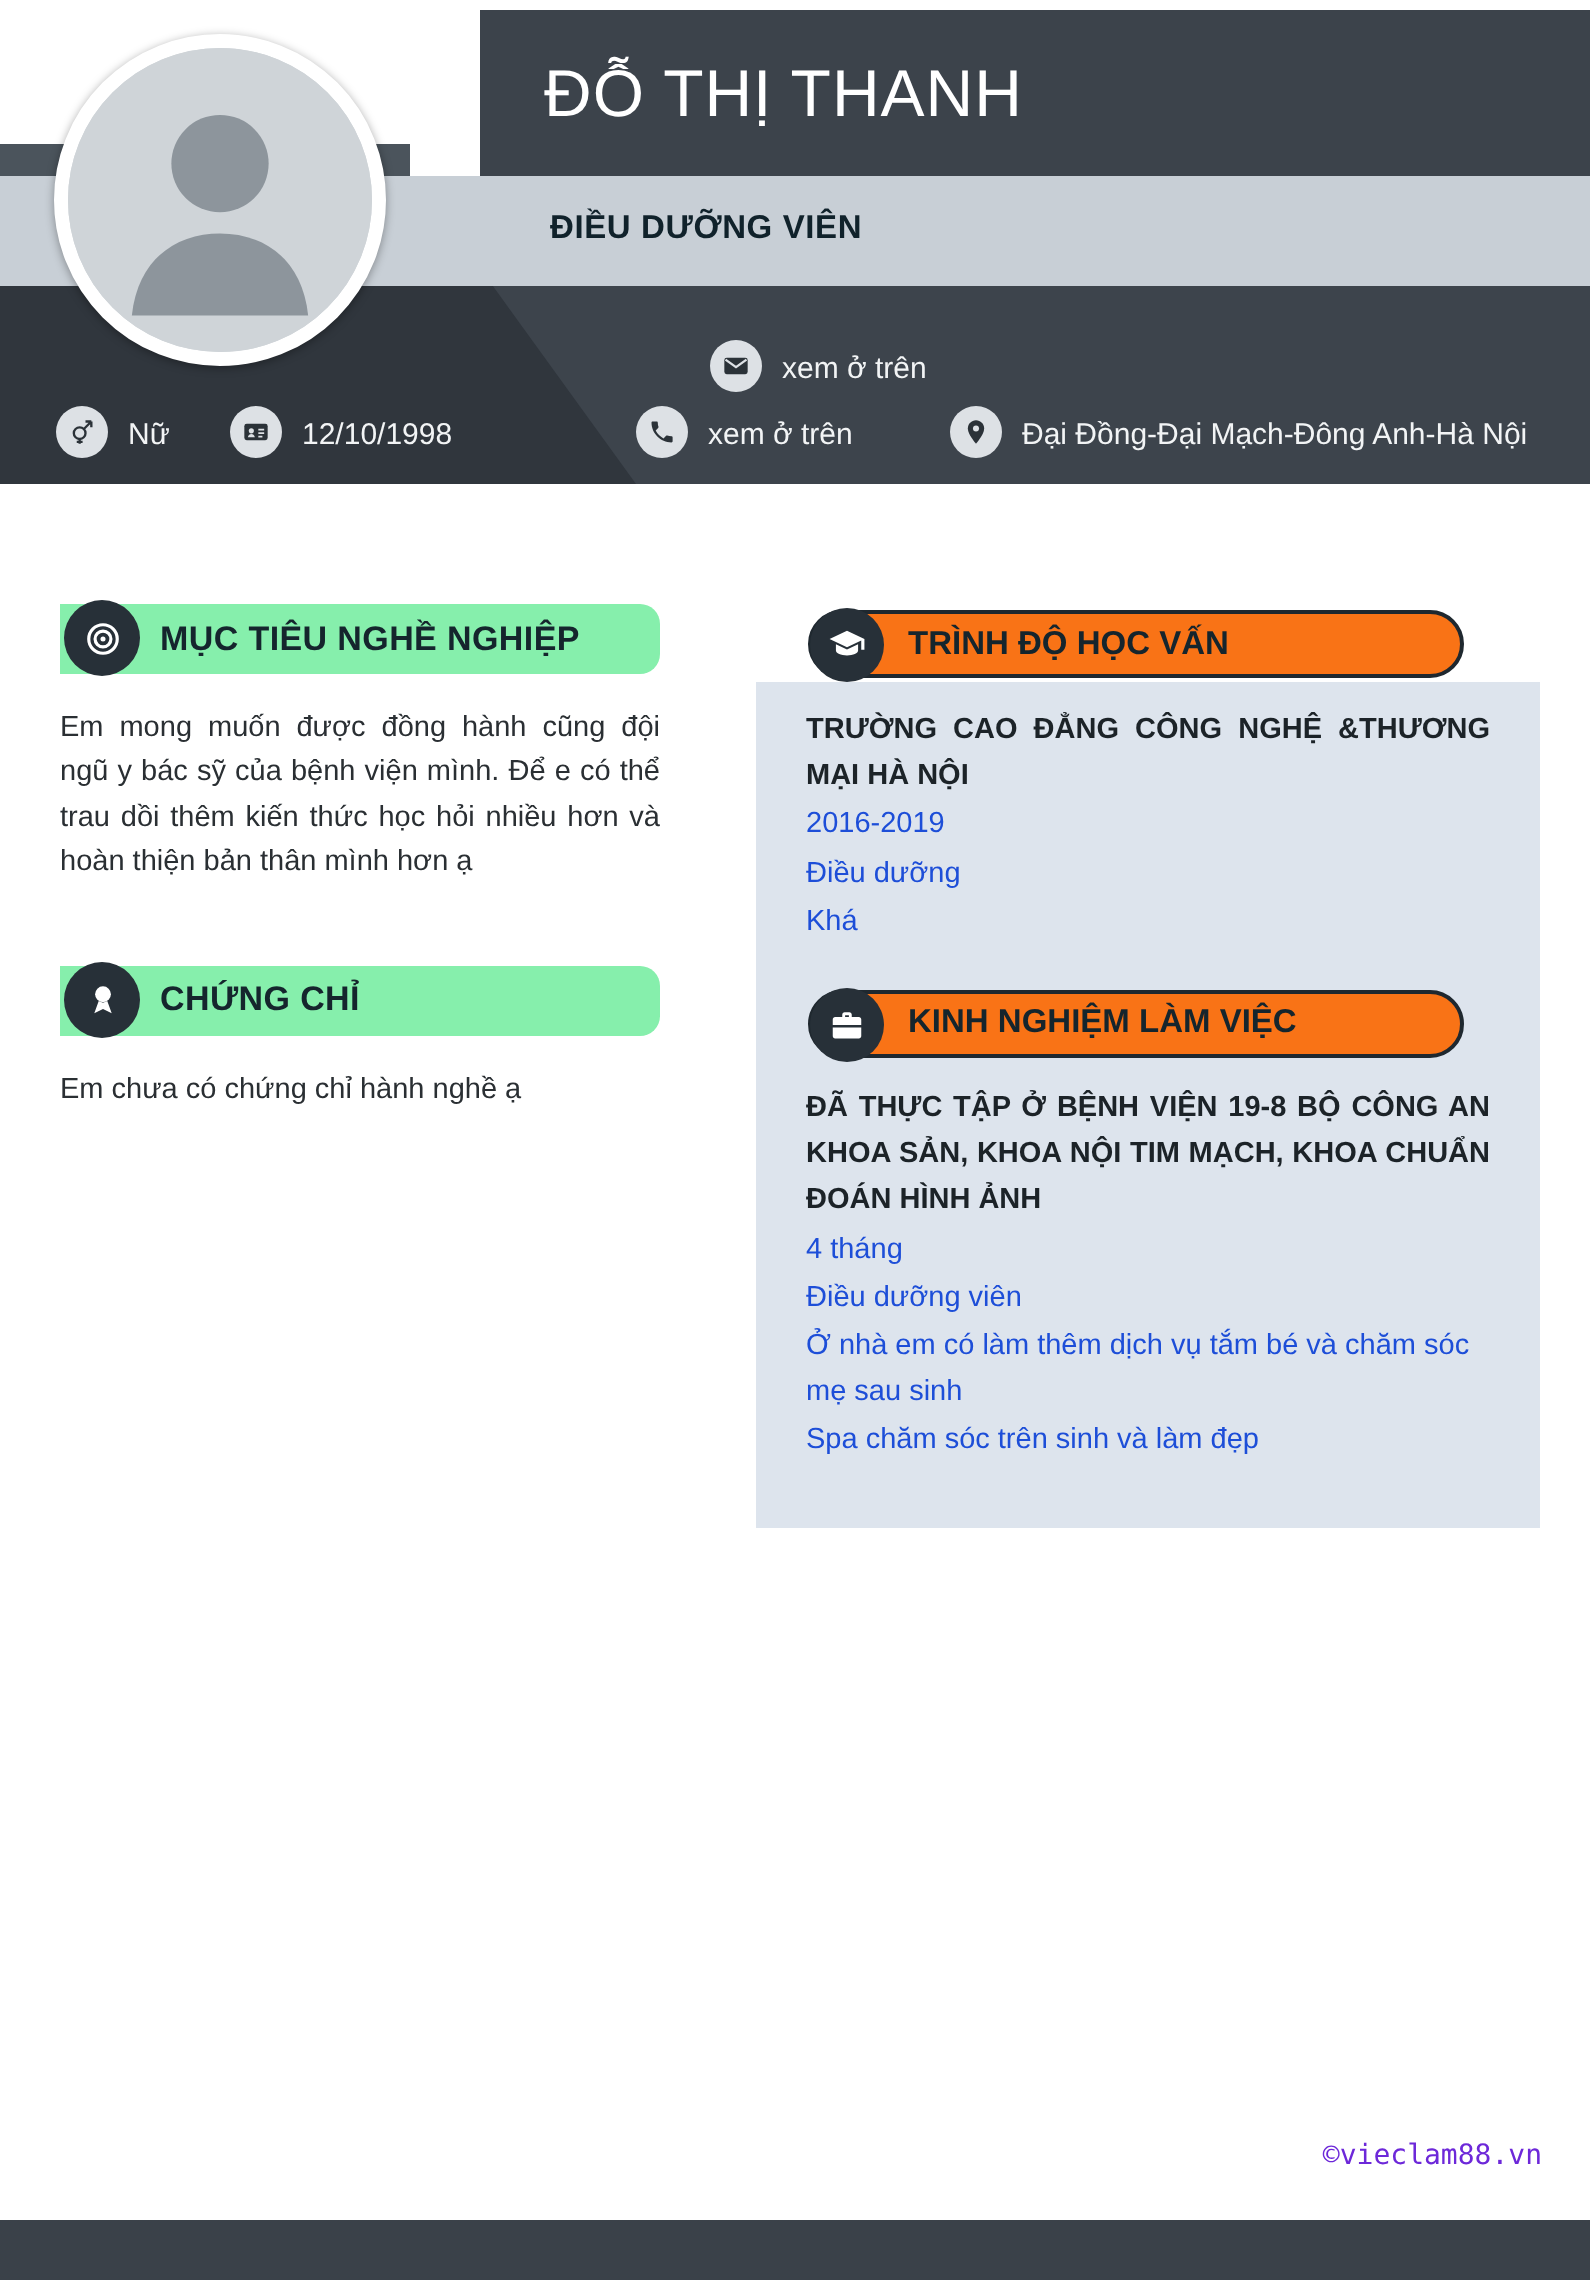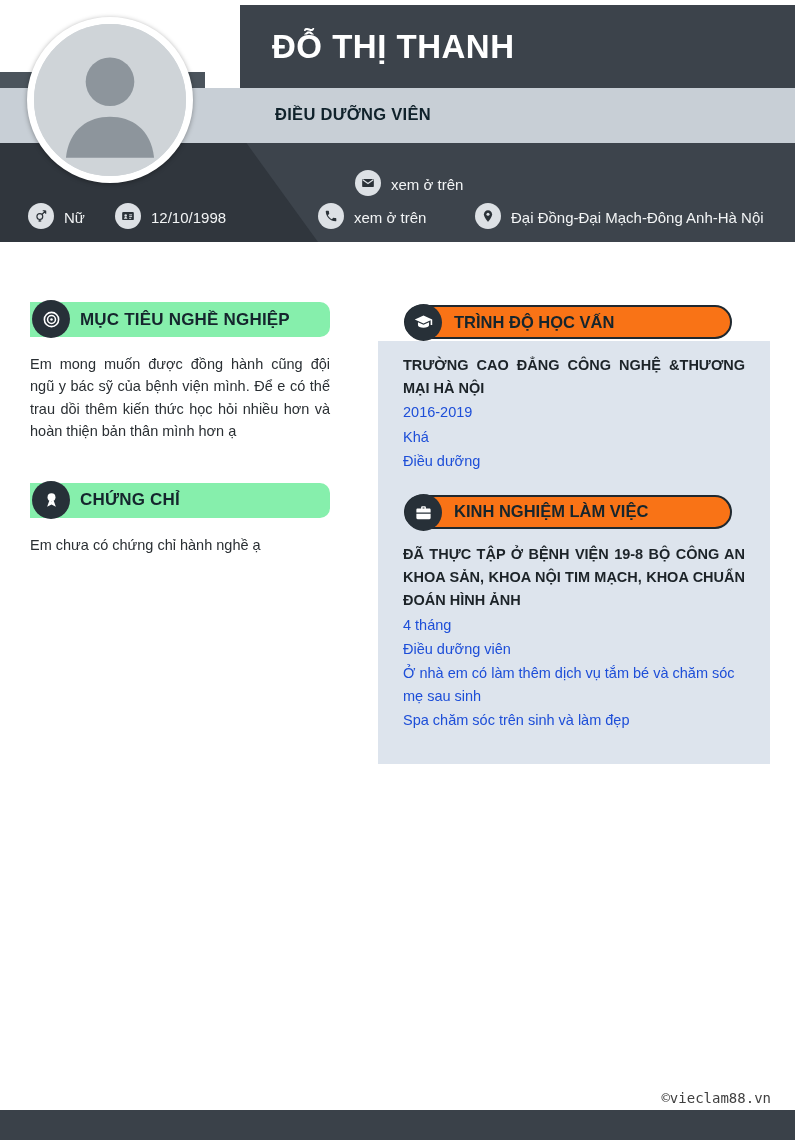--- a/index.html
+++ b/index.html
@@ -3,21 +3,21 @@
 <meta charset="utf-8">
 <style>
   * { margin:0; padding:0; box-sizing:border-box; }
   html,body { background:#ffffff; }
   body { font-family:"Liberation Sans","DejaVu Sans",sans-serif; color:#20262b; }
   .page { position:relative; width:795px; height:1140px; background:#ffffff; overflow:hidden; margin:0 auto; }
 
   
   .name-band { position:absolute; left:240px; top:5px; width:555px; height:83px;
     background:#3c434b; display:flex; align-items:center; padding-left:32px; }
-  .name-band h1 { color:#ffffff; font-size:33px; font-weight:bold; letter-spacing:.5px; }
+  .name-band h1 { color:#ffffff; font-size:33px; font-weight:normal; letter-spacing:.5px; }
 
   .band-left-dark { position:absolute; left:0; top:72px; width:205px; height:63px; background:#4b545c; }
 
   .title-band { position:absolute; left:0; top:88px; width:100%; height:55px; background:#c8cfd6; }
   .title-band .job { position:absolute; left:275px; top:17px; font-size:16.5px; font-weight:bold; color:#10222b; letter-spacing:.3px; }
 
   .contact-band { position:absolute; left:0; top:143px; width:100%; height:99px; background:#3d444c; color:#fff; }
   .contact-band .diag { position:absolute; inset:0; background:#30363d;
     clip-path:polygon(0 0, 31% 0, 40% 100%, 0 100%); }
 
@@ -58,22 +58,22 @@
     border:2px solid #1f282f; border-radius:18px; display:flex; align-items:center; padding-left:48px; z-index:2; }
   .rpill .ttl { font-size:16.5px; font-weight:bold; color:#15252d; }
   .rpill .hcircle { left:-1px; top:-3px; width:37px; height:37px; }
 
   .panel { margin-top:2px; background:#dde4ed; padding:13px 25px 32px 25px; }
   .panel .bold-title { font-size:14.5px; font-weight:bold; line-height:1.6; text-align:justify; color:#1c2328; }
   .panel .pline { font-size:14.5px; line-height:1.6; color:#1d4ed8; margin-top:1px; }
   .panel .rpill.inner { margin:22px 0 14px 1px; }
 
   
-  .watermark { position:absolute; right:24px; bottom:34px; font-family:"DejaVu Sans Mono",monospace;
-    font-size:14px; color:#404040; }
+  .watermark { position:absolute; right:24px; bottom:54px; font-family:"DejaVu Sans Mono",monospace;
+    font-size:14px; color:#6d28d9; }
   .footer-band { position:absolute; left:0; bottom:0; width:100%; height:30px; background:#3a4149; }
 </style>
 </head>
 <body>
 
 <div class="page">
 
   <div class="name-band">
     <h1>ĐỖ THỊ THANH</h1>
   </div>
@@ -183,22 +183,22 @@
             <path d="M5 11.6v3.9c0 1.7 3.1 3.1 7 3.1s7-1.4 7-3.1v-3.9l-7 3.3-7-3.3z"></path>
           </svg>
       </span>
       <span class="ttl">TRÌNH ĐỘ HỌC VẤN</span>
     </div>
 
     <div class="panel">
 
       <div class="bold-title">TRƯỜNG CAO ĐẲNG CÔNG NGHỆ &amp;THƯƠNG MẠI HÀ NỘI</div>
       <div class="pline">2016-2019</div>
+      <div class="pline">Điều dưỡng</div>
       <div class="pline">Khá</div>
-      <div class="pline">Điều dưỡng</div>
 
       <div class="rpill inner">
         <span class="hcircle">
           <svg viewBox="0 0 24 24" fill="currentColor">
               <path d="M9 7V5.5C9 4.7 9.7 4 10.5 4h3c.8 0 1.5.7 1.5 1.5V7h4.5c.8 0 1.5.7 1.5 1.5V12H3V8.5C3 7.7 3.7 7 4.5 7H9zm1.8 0h2.4V5.8h-2.4V7z"></path>
               <path d="M3 13.5h18V19c0 .8-.7 1.5-1.5 1.5h-15C3.7 20.5 3 19.8 3 19v-5.5z"></path>
             </svg>
         </span>
         <span class="ttl">KINH NGHIỆM LÀM VIỆC</span>
       </div>

